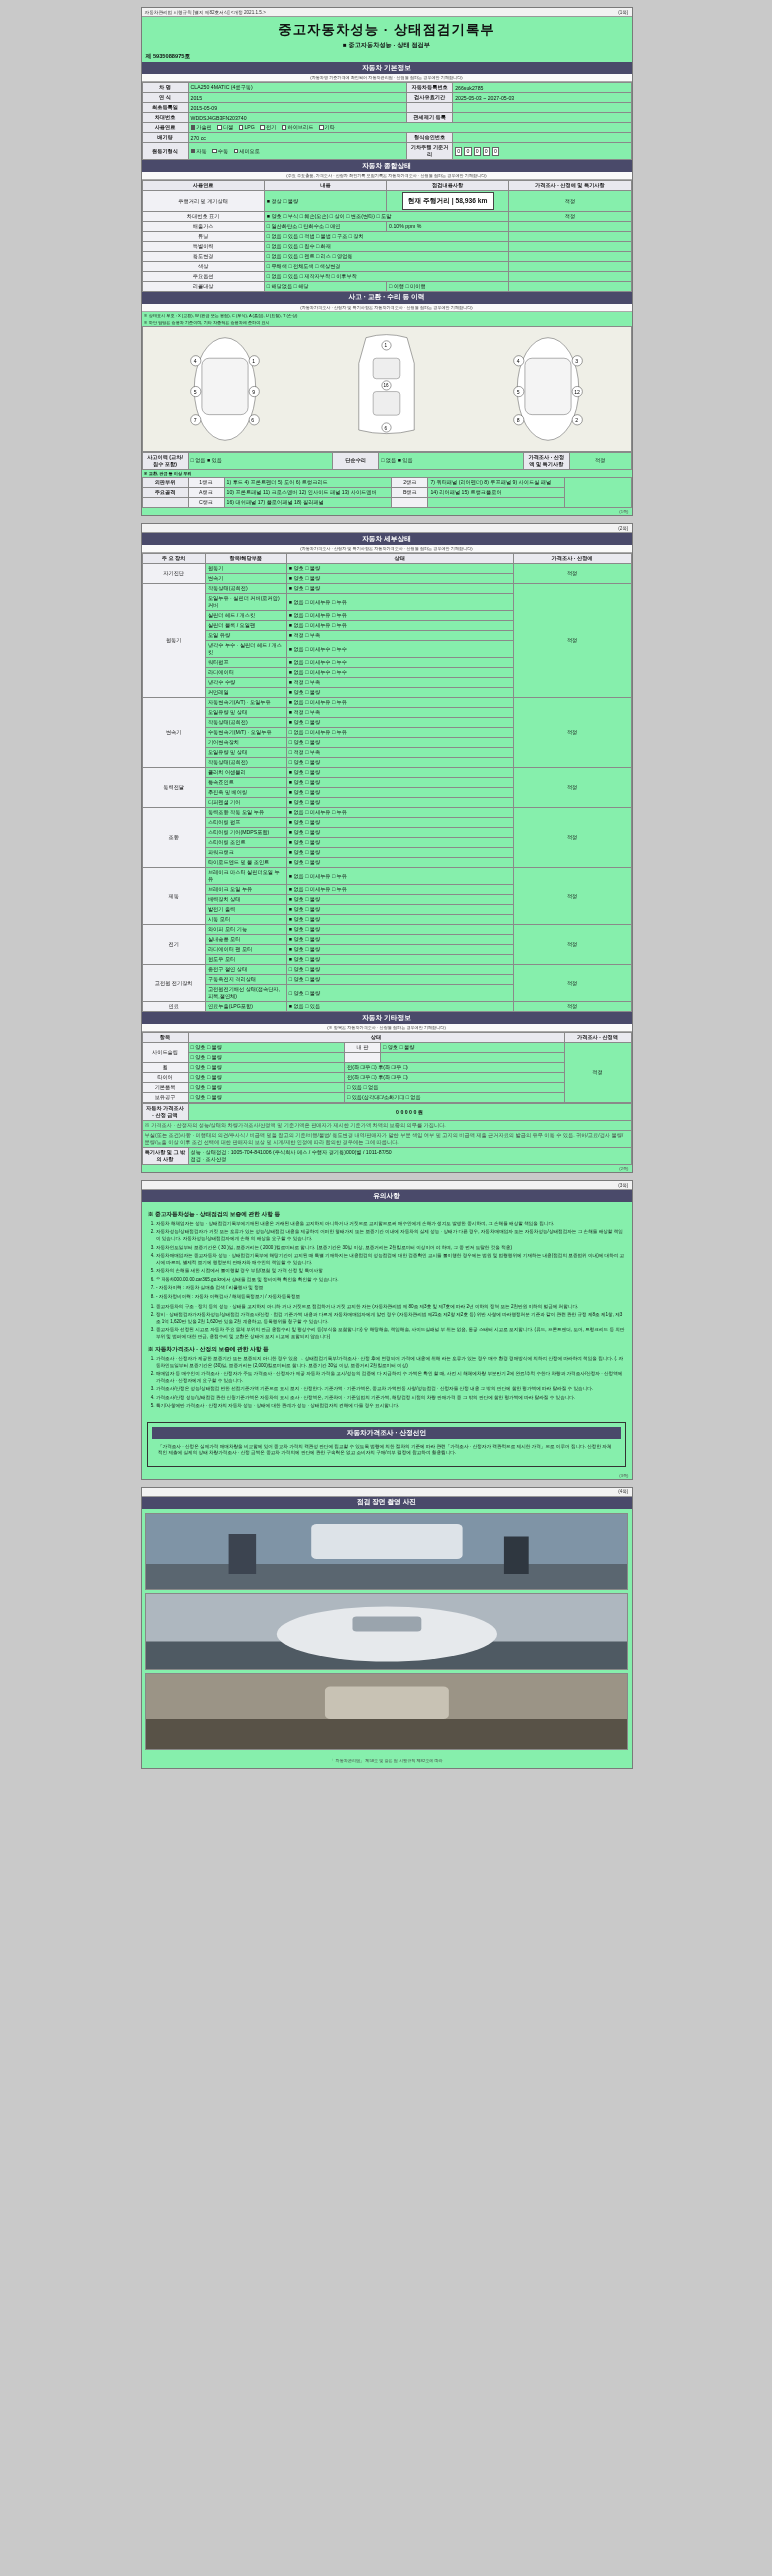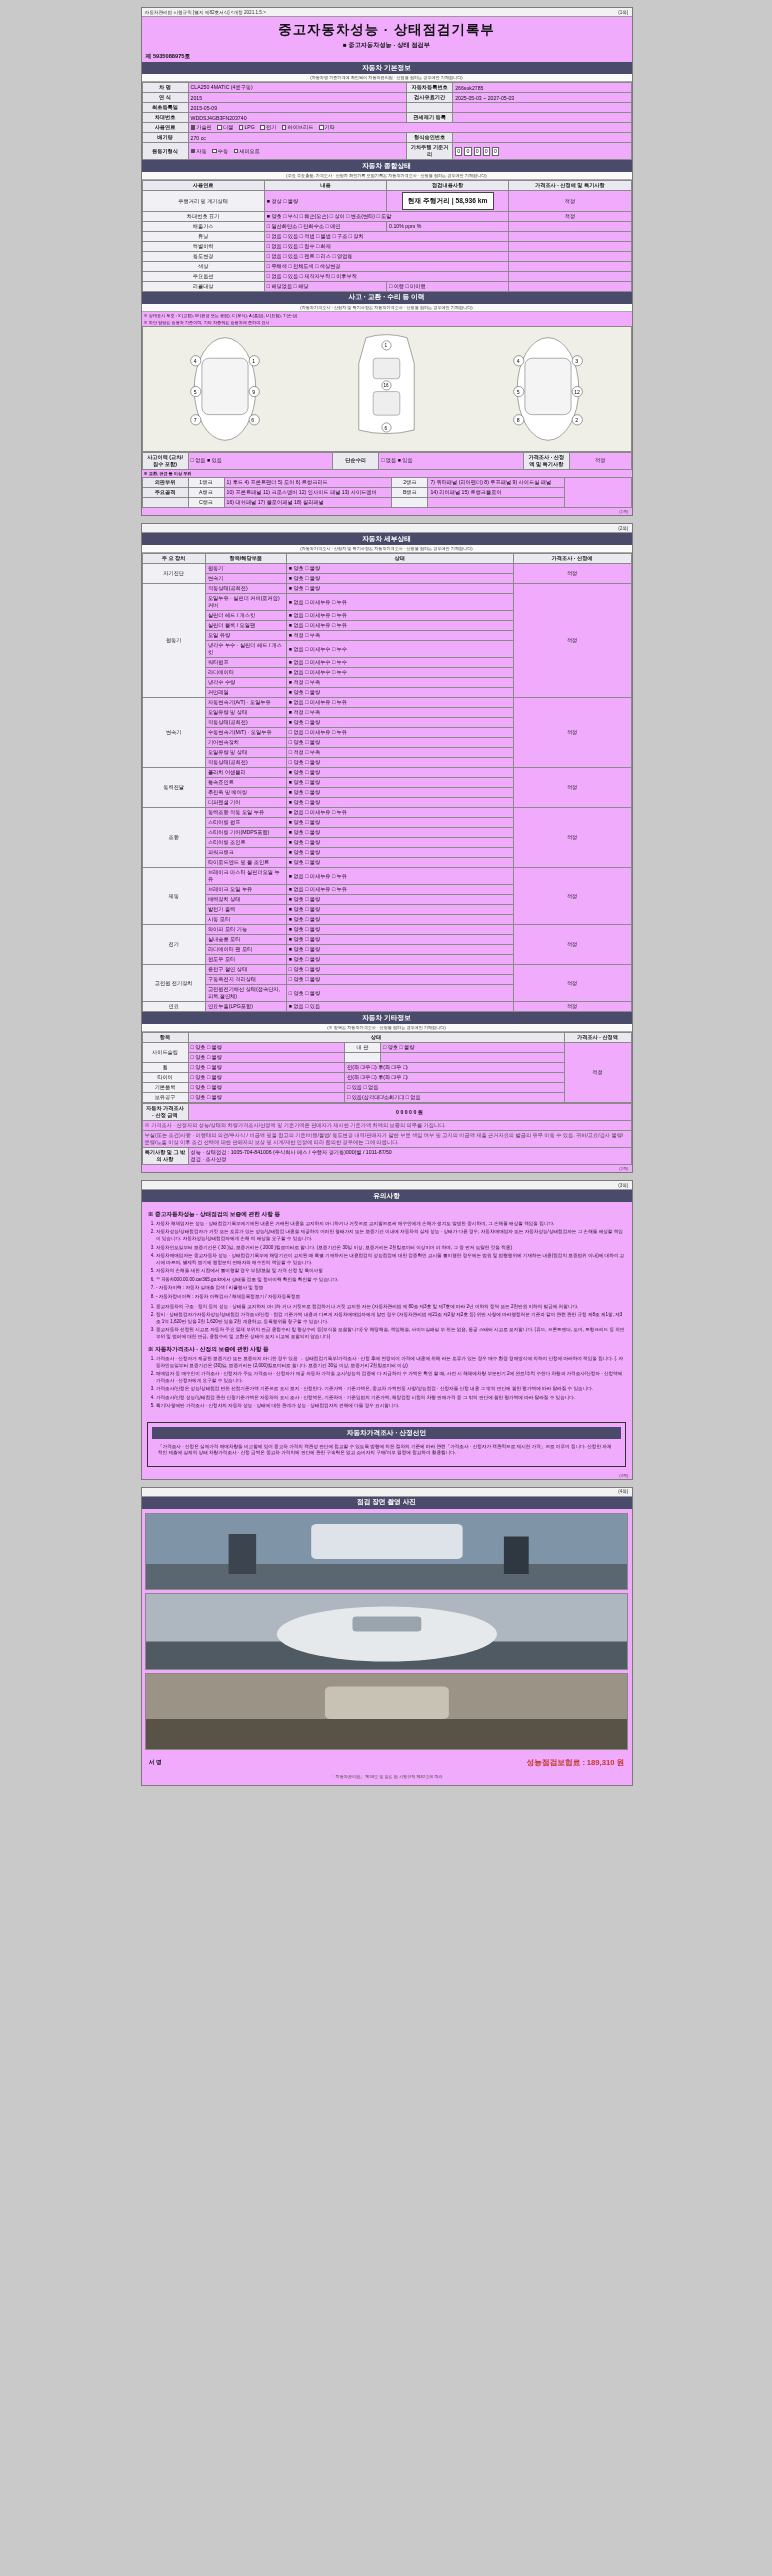--- a/index.html
+++ b/index.html
@@ -7,21 +7,21 @@
   body {
     width:773px;
     background:#c9c9c9;
     font-family:"Liberation Sans", sans-serif;
     font-size:5.7px;
     color:#111;
   }
   .page {
     width:492px;
     margin:0 auto;
-    background:#f0abfc;
+    background:#86efac;
     border:0.5px solid #7a7a7a;
     padding:0;
   }
   .sheet { margin:7.2px auto; }
   .topbar {
     display:flex; justify-content:space-between;
     font-size:4.6px; color:#333;
     border-bottom:0.5px solid #999;
     padding:1.5px 3.1px;
     background:#f2f2f2;
@@ -679,23 +679,16 @@
     </div>
     <div class="photo p3">
       <svg width="100%" height="100%" viewBox="0 0 700 150" preserveAspectRatio="none">
         <rect width="700" height="150" fill="#9b9486"></rect>
         <rect x="0" y="90" width="700" height="60" fill="#585247"></rect>
         <rect x="260" y="25" width="180" height="65" rx="8" fill="#c8c2b4"></rect>
       </svg>
     </div>
   </div>
 
-  <div class="sign-row">
-    <span class="bold">서 명</span>
-    <span>
-      <span class="amount">성능점검보험료 :</span>
-      <span class="amount">189,310 원</span>
-    </span>
-  </div>
 
   <div class="center small" style="padding:3.1px 0 5.2px 0">「 자동차관리법」 제58조 및 같은 법 시행규칙 제82조에 따라</div>
 </div>
 
 
 </body></html>

